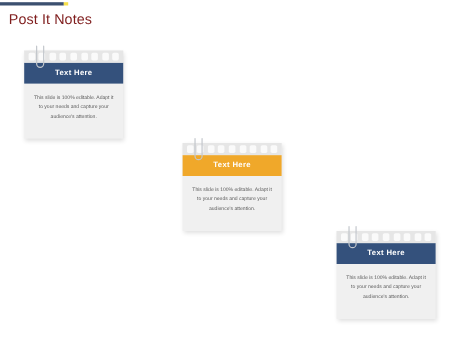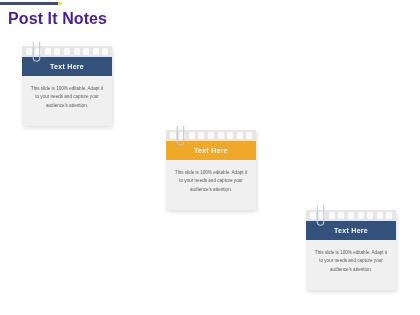--- a/index.html
+++ b/index.html
@@ -31,23 +31,23 @@
   .top-rule .seg-accent {
     flex: 1 1 auto;
     background: #f7e04b;
   }
 
   
   .page-title {
     position: absolute;
     top: 10px;
     left: 8px;
-    font-size: 16px;
-    font-weight: bold;
-    color: #4c1d95;
+    font-size: 13px;
+    font-weight: normal;
+    color: #7f1d1d;
     letter-spacing: 0.1px;
     white-space: nowrap;
   }
 
   
   .note {
     position: absolute;
     width: 90px;
     background: #f0f0f0;
     box-shadow: 1px 2px 4px rgba(0,0,0,0.13);

